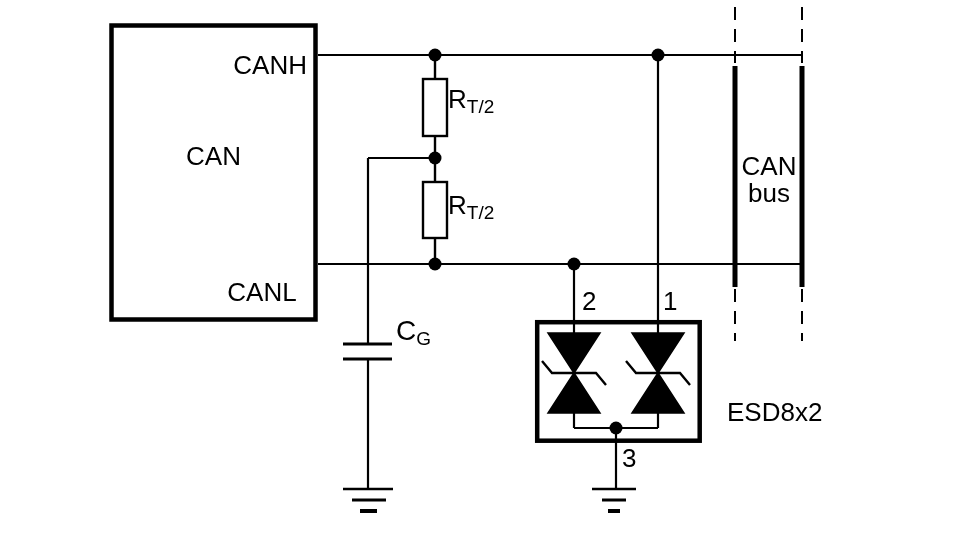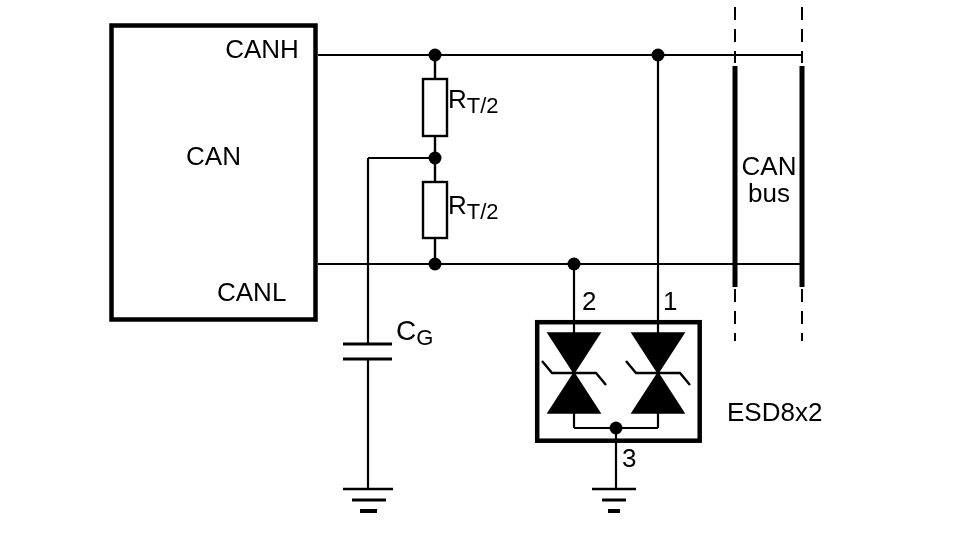--- a/index.html
+++ b/index.html
@@ -13,25 +13,25 @@
   }
   .stage svg{position:absolute;left:0;top:0;}
   .lbl{
     position:absolute;
     font-size:26px;
     line-height:26px;
     color:#000;
     white-space:nowrap;
   }
   .lbl .sub{
-    font-size:22px;
+    font-size:19px;
     vertical-align:-5px;
   }
-  .lbl-canh{left:217px;top:36px;width:90px;text-align:center;}
-  .lbl-canl{left:217px;top:279px;width:90px;text-align:left;}
+  .lbl-canh{left:217px;top:52px;width:90px;text-align:right;}
+  .lbl-canl{left:217px;top:279px;width:90px;text-align:center;}
   .lbl-trx{left:111px;top:144px;width:205px;text-align:center;line-height:25px;}
   .lbl-trx span{display:block;}
   .lbl-rt-top{left:448px;top:86px;}
   .lbl-rt-bot{left:448px;top:192px;}
   .lbl-cg{left:396px;top:306px;font-size:28px;margin-top:12px;}
   .lbl-pin2{left:582px;top:288px;}
   .lbl-pin1{left:663px;top:288px;}
   .lbl-pin3{left:622px;top:445px;}
   .lbl-esd{left:727px;top:399px;}
   .lbl-bus{left:735px;top:153px;width:68px;text-align:center;line-height:27px;}

